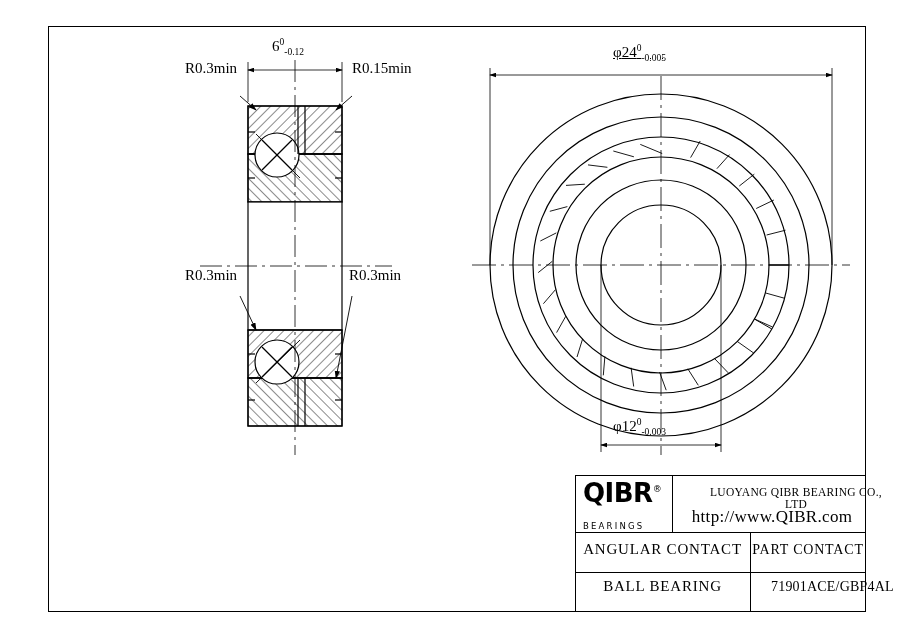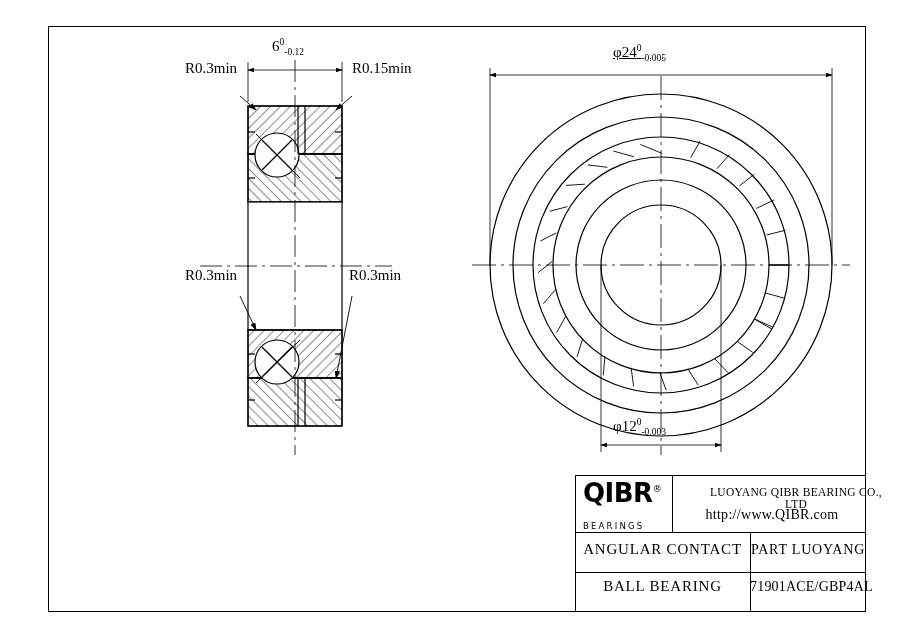--- a/index.html
+++ b/index.html
@@ -16,26 +16,26 @@
   .tb-outer{left:575px;top:475px;width:291px;height:137px;border:1.3px solid #000;}
   .tb-hline{left:575px;top:532px;width:291px;height:0;border-top:1.3px solid #000;}
   .tb-hline2{left:575px;top:572px;width:291px;height:0;border-top:1.3px solid #000;}
   .tb-vline{left:750px;top:532px;width:0;height:80px;border-left:1.3px solid #000;}
   .tb-vline-top{left:672px;top:475px;width:0;height:57px;border-left:1.3px solid #000;}
   .logo{position:absolute;left:583px;top:484px;width:86px;height:42px;display:flex;flex-direction:column;justify-content:center;}
   .logo-main{font-family:"DejaVu Sans",sans-serif;font-weight:bold;font-size:26px;letter-spacing:-0.5px;line-height:1;}
   .logo-reg{font-size:9px;vertical-align:super;font-weight:normal;}
   .logo-sub{font-family:"DejaVu Sans",sans-serif;font-size:8.5px;letter-spacing:2.2px;margin-top:15px;}
   .company{position:absolute;left:682px;top:486px;width:180px;text-align:center;font-size:11.5px;font-family:"Liberation Serif",serif;letter-spacing:0.3px;margin-left:24px;}
-  .website{position:absolute;left:682px;top:507px;width:180px;text-align:center;font-size:14px;font-family:"Liberation Serif",serif;letter-spacing:0.3px;}
+  .website{position:absolute;left:682px;top:507px;width:180px;text-align:center;font-size:17px;font-family:"Liberation Serif",serif;letter-spacing:0.3px;}
   .cell-txt{position:absolute;text-align:center;font-size:15px;font-family:"Liberation Serif",serif;letter-spacing:0.8px;}
   .t1{left:575px;top:541px;width:175px;}
   .t2{left:575px;top:578px;width:175px;}
   .t3{left:750px;top:542px;width:116px;font-size:14px;}
-  .t4{left:750px;top:579px;width:116px;font-size:14px;letter-spacing:0.2px;}
+  .t4{left:750px;top:579px;width:116px;font-size:14px;letter-spacing:0.2px;padding-left:21px;}
 </style>
 </head>
 <body>
 
 <div id="sheet">
 
   <div class="frame"></div>
 
   <svg viewBox="0 0 900 636">
     <defs>
@@ -204,16 +204,16 @@
   <div class="logo">
     <div class="logo-main"><span>QIBR</span><span class="logo-reg">®</span></div>
     <div class="logo-sub">BEARINGS</div>
   </div>
 
   <div class="company">LUOYANG QIBR BEARING CO., LTD</div>
   <div class="website">http://www.QIBR.com</div>
 
   <div class="cell-txt t2">BALL BEARING</div>
   <div class="cell-txt t1">ANGULAR CONTACT</div>
-  <div class="cell-txt t3">PART  LUOYANG</div>
+  <div class="cell-txt t3">PART  CONTACT</div>
   <div class="cell-txt t4">71901ACE/GBP4AL</div>
 
 </div>
 
 </body></html>

